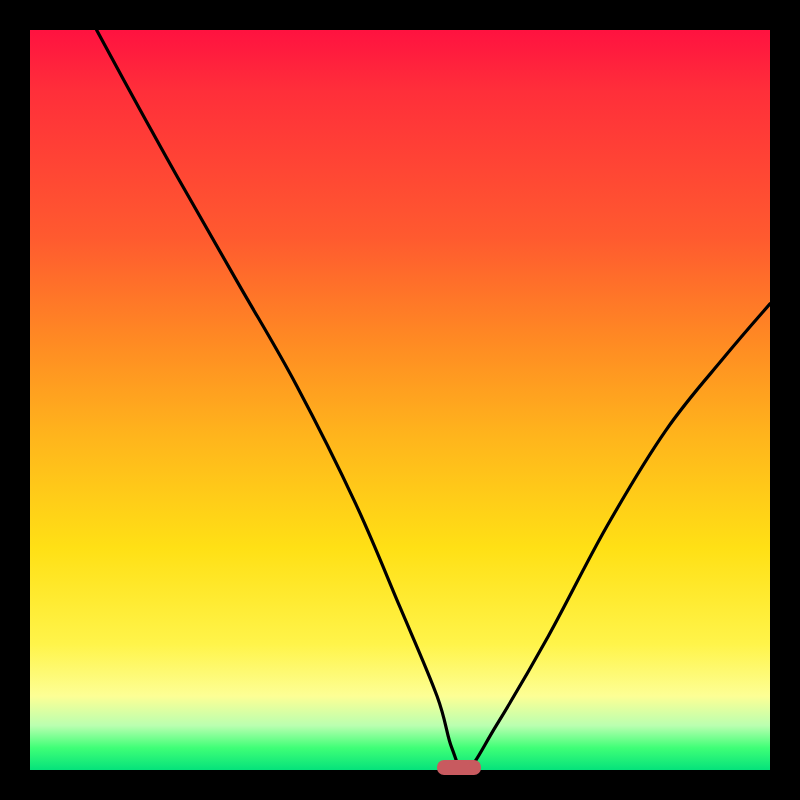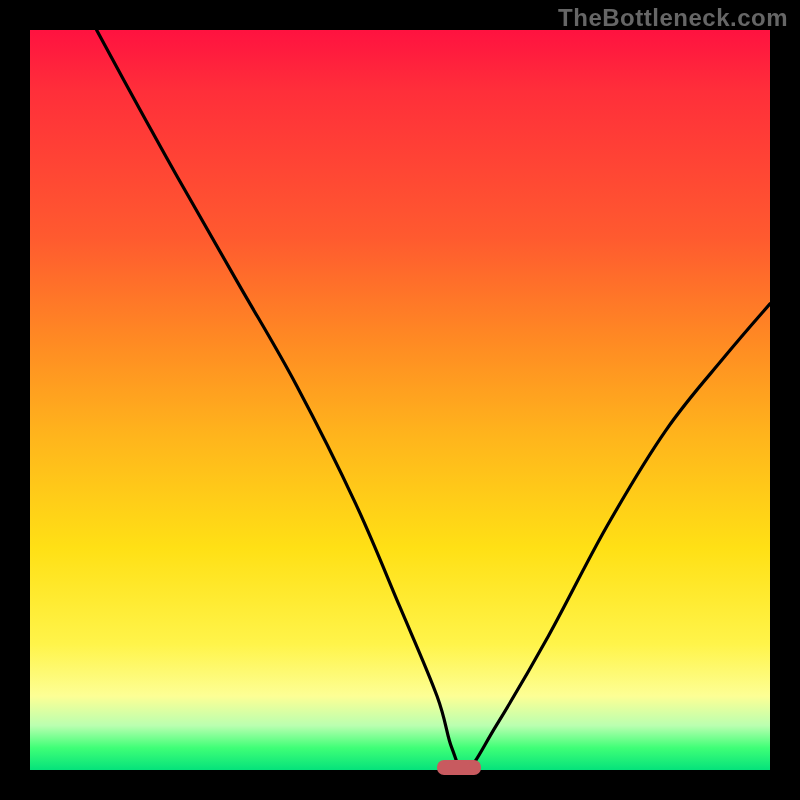--- a/index.html
+++ b/index.html
@@ -64,21 +64,20 @@
     height: 15px;
     border-radius: 7px;
     background: #c85a5f;
     z-index: 2;
   }
 </style>
 </head>
 <body>
 
 <div class="frame">
-  <div class="watermark">TheBottleneck.com</div>
 
   <div class="plot">
     <svg class="curve" viewBox="0 0 740 740" preserveAspectRatio="none">
       <path id="curve-path" d="M 66.6 0.0 C 74.6 14.7, 96.3 54.8, 111.0 81.4 C 125.7 108.0, 130.7 117.4, 148.0 148.0 C 165.3 178.6, 185.9 214.3, 207.2 251.6 C 228.5 288.9, 245.1 315.2, 266.4 355.2 C 287.7 395.2, 307.0 433.6, 325.6 473.6 C 344.2 513.6, 355.3 542.6, 370.0 577.2 C 384.7 611.8, 397.7 640.7, 407.0 666.0 C 416.3 691.3, 416.5 704.5, 421.8 717.8 C 427.1 731.1, 428.6 744.0, 436.6 740.0 C 444.6 736.0, 451.5 719.6, 466.2 695.6 C 480.9 671.6, 498.0 642.8, 518.0 606.8 C 538.0 570.8, 555.9 533.1, 577.2 495.8 C 598.5 458.5, 615.1 430.2, 636.4 399.6 C 657.7 369.0, 677.0 348.2, 695.6 325.6 C 714.2 303.0, 732.0 283.1, 740.0 273.8" fill="none" stroke="#000" stroke-width="3.2" stroke-linecap="round" stroke-linejoin="round"></path>
     </svg>
     <div class="marker" id="min-marker" style="left: 407.2px; top: 730px;"></div>
   </div>
 </div>
 
 </body></html>

